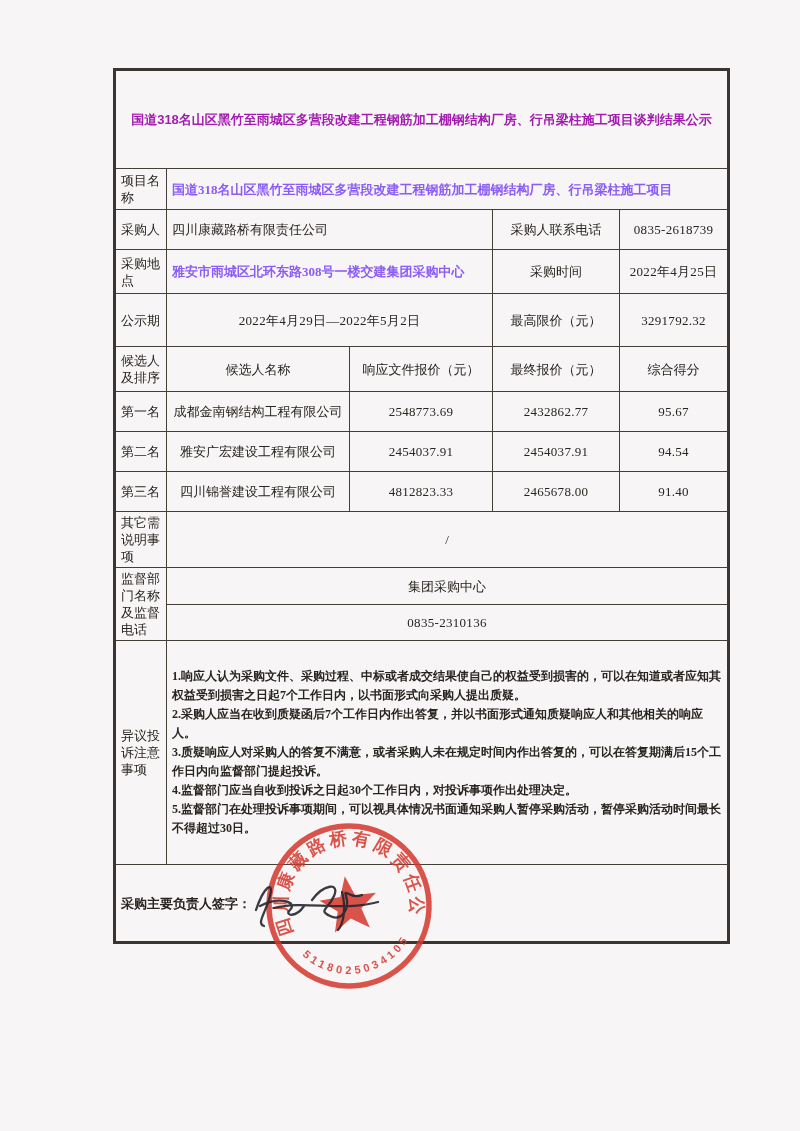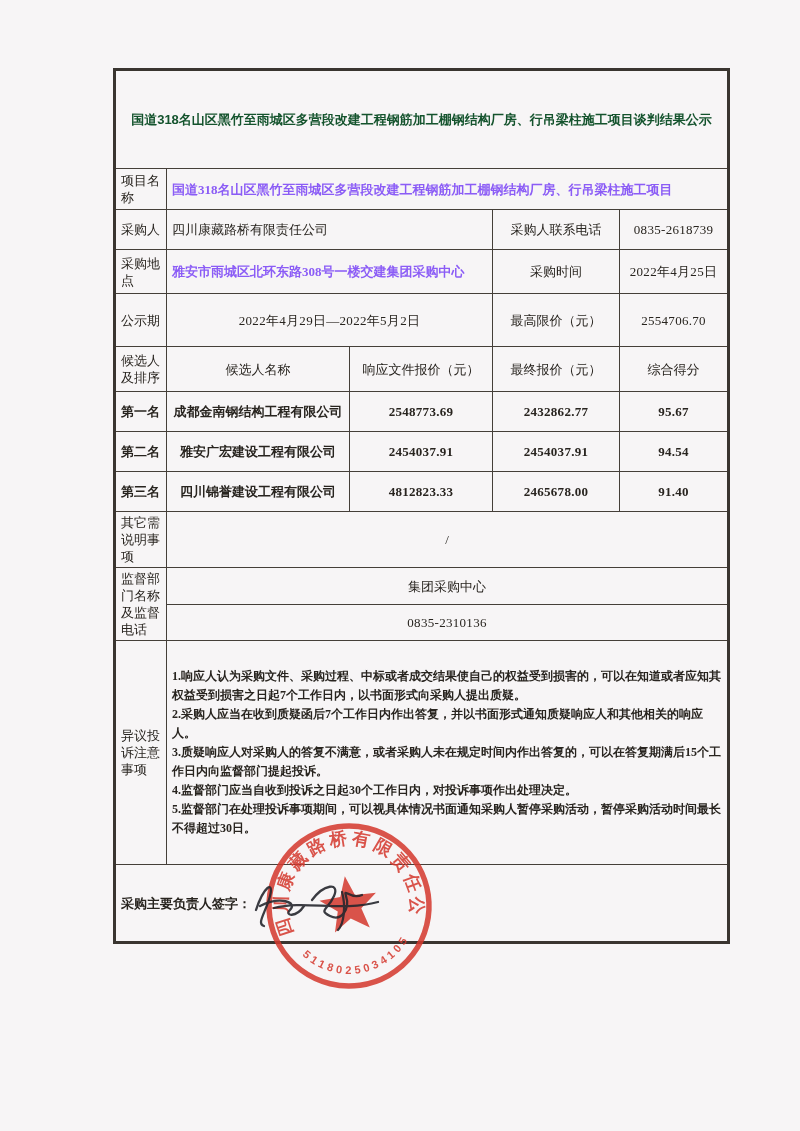--- a/index.html
+++ b/index.html
@@ -16,27 +16,27 @@
   }
   table.doc td {
     border:1.6px solid #453f39;
     font-size:13px; line-height:17px;
     padding:2px 5px; vertical-align:middle;
     overflow:hidden; word-break:break-all;
   }
   .h-title  { height:99px; }
   .h-r1 { height:41px; } .h-r2 { height:40px; } .h-r3 { height:44px; }
   .h-r4 { height:53px; } .h-hd { height:45px; }
-  .h-c  { height:40px;font-weight:bold; } .h-ot { height:47px; }
+  .h-c  { height:40px; } .h-ot { height:47px; }
   .h-s1 { height:36px; } .h-s2 { height:35px; }
   .h-ob { height:224px; } .h-sg { height:78px; }
   td.title-cell {
     font-family:"Liberation Sans","DejaVu Sans",sans-serif;
     font-weight:bold; font-size:17px; line-height:26px;
-    text-align:center; padding:2px 17px 0 17px; color:#14532d;
+    text-align:center; padding:2px 17px 0 17px; color:#a21caf;
   }
   td.label-cell { padding:2px 2px 2px 5px; line-height:16px; font-size:13px;margin-left:16px; }
   .center { text-align:center; }
   .hei {
     font-family:Liberation Serif, serif;
     font-weight:600; color:#8b5cf6;
   }
   .num { font-family:"Liberation Serif","DejaVu Serif",serif; letter-spacing:0.3px; }
   td.obj-cell { padding:6px 9px; }
   td.obj-cell p { margin:0; font-size:12px; line-height:19px; text-align:left;font-weight:bold; }
@@ -82,21 +82,21 @@
       <td class="label-cell">采购地点</td>
       <td colspan="2" class="hei">雅安市雨城区北环东路308号一楼交建集团采购中心</td>
       <td class="center">采购时间</td>
       <td class="center num">2022年4月25日</td>
     </tr>
 
     <tr class="h-r4">
       <td class="label-cell">公示期</td>
       <td colspan="2" class="center num">2022年4月29日—2022年5月2日</td>
       <td class="center">最高限价（元）</td>
-      <td class="center num">2554706.70</td>
+      <td class="center num">3291792.32</td>
     </tr>
 
     <tr class="h-hd">
       <td class="label-cell">候选人及排序</td>
       <td class="center">候选人名称</td>
       <td class="center">响应文件报价（元）</td>
       <td class="center">最终报价（元）</td>
       <td class="center">综合得分</td>
     </tr>
 

